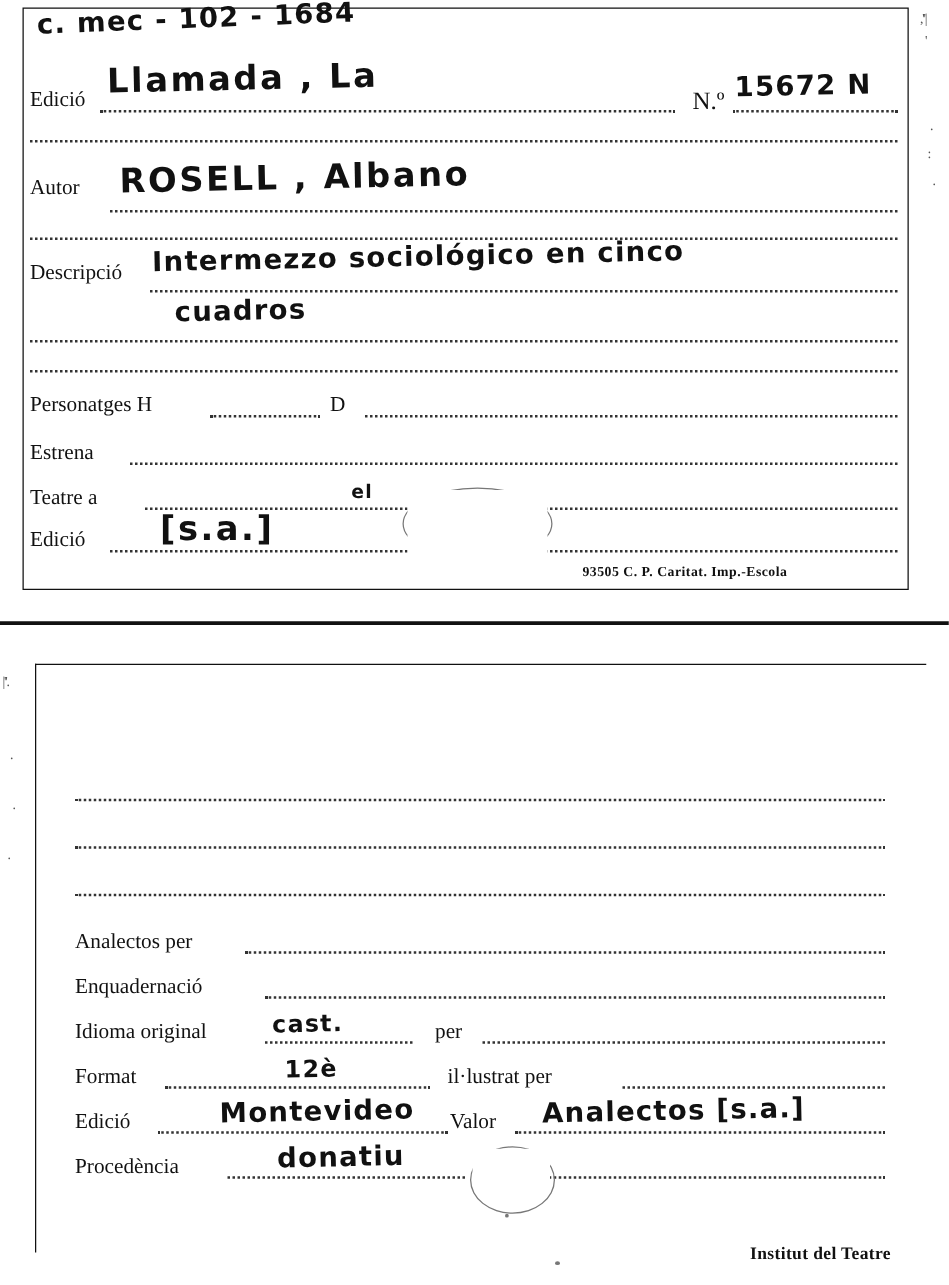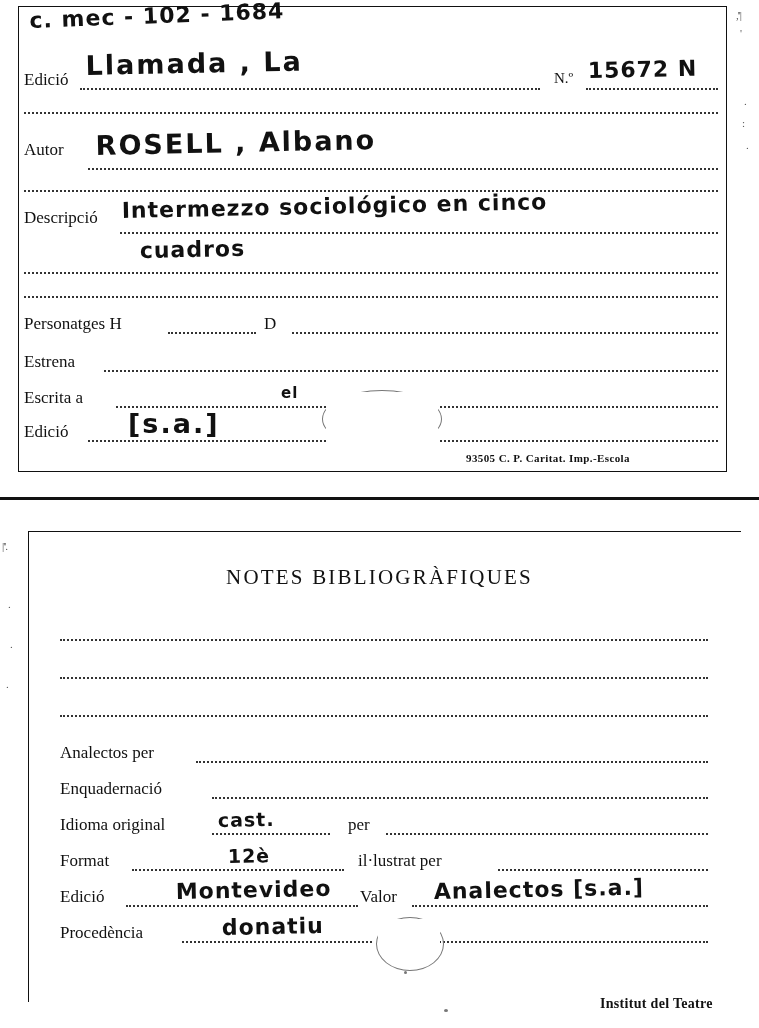--- a/index.html
+++ b/index.html
@@ -62,21 +62,21 @@
   }
 
   .lbl {
     position: absolute;
     font-family: "Liberation Serif", serif;
     font-size: 17px;
     color: #111;
     white-space: nowrap;
   }
   .lbl-sm {
-    font-size: 15px;
+    font-size: 20px;
   }
 
   
   .hand {
     position: absolute;
     font-family: "DejaVu Sans", sans-serif;
     color: #111;
     white-space: nowrap;
     font-weight: 600;
     letter-spacing: 1px;
@@ -210,21 +210,21 @@
   <div class="dots" style="left:24px; top:296px; width:694px;"></div>
 
   <div class="lbl" style="left:24px; top:314px;font-family:Liberation Serif, serif;">Personatges H</div>
   <div class="dots" style="left:168px; top:332px; width:88px;"></div>
   <div class="lbl" style="left:264px; top:314px;">D</div>
   <div class="dots" style="left:292px; top:332px; width:426px;"></div>
 
   <div class="lbl" style="left:24px; top:352px;">Estrena</div>
   <div class="dots" style="left:104px; top:370px; width:614px;"></div>
 
-  <div class="lbl" style="left:24px; top:388px;">Escrita a</div>
+  <div class="lbl" style="left:24px; top:388px;">Teatre a</div>
   <div class="dots" style="left:116px; top:406px; width:602px;"></div>
   <div class="hand hand-sm" style="left:240px; top:384px; font-size:15px;margin-left:41px;">el</div>
 
   <div class="lbl" style="left:24px; top:422px;">Edició</div>
   <div class="dots" style="left:88px; top:440px; width:630px;"></div>
   <div class="hand hand-lg" style="left:128px; top:408px;">[s.a.]</div>
 
   <div class="oval" style="left:322px; top:390px; width:118px; height:56px;"></div>
   <div class="oval-mask" style="left:326px; top:392px; width:112px; height:26px;"></div>
   <div class="oval-mask" style="left:326px; top:428px; width:112px; height:22px;"></div>
@@ -236,21 +236,20 @@
 
 <div class="card-bot">
 
   <div class="frame"></div>
 
   <div class="edge-artifact" style="left:2px; top:38px;">|''.</div>
   <div class="edge-artifact" style="left:8px; top:96px;">.</div>
   <div class="edge-artifact" style="left:10px; top:136px;">.</div>
   <div class="edge-artifact" style="left:6px; top:176px;">.</div>
 
-  <div class="notes-title">NOTES BIBLIOGRÀFIQUES</div>
 
   <div class="dots" style="left:60px; top:136px; width:648px;"></div>
   <div class="dots" style="left:60px; top:174px; width:648px;"></div>
   <div class="dots" style="left:60px; top:212px; width:648px;"></div>
 
   <div class="lbl" style="left:60px; top:240px;">Analectos  per</div>
   <div class="dots" style="left:196px; top:258px; width:512px;"></div>
 
   <div class="lbl" style="left:60px; top:276px;">Enquadernació</div>
   <div class="dots" style="left:212px; top:294px; width:496px;"></div>

